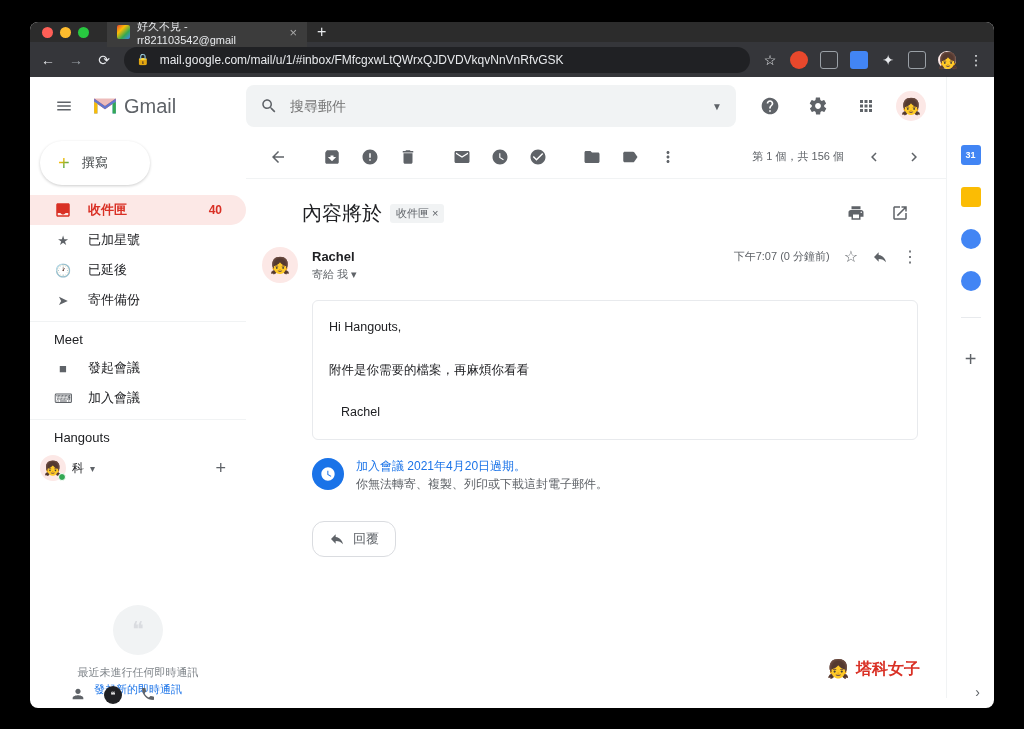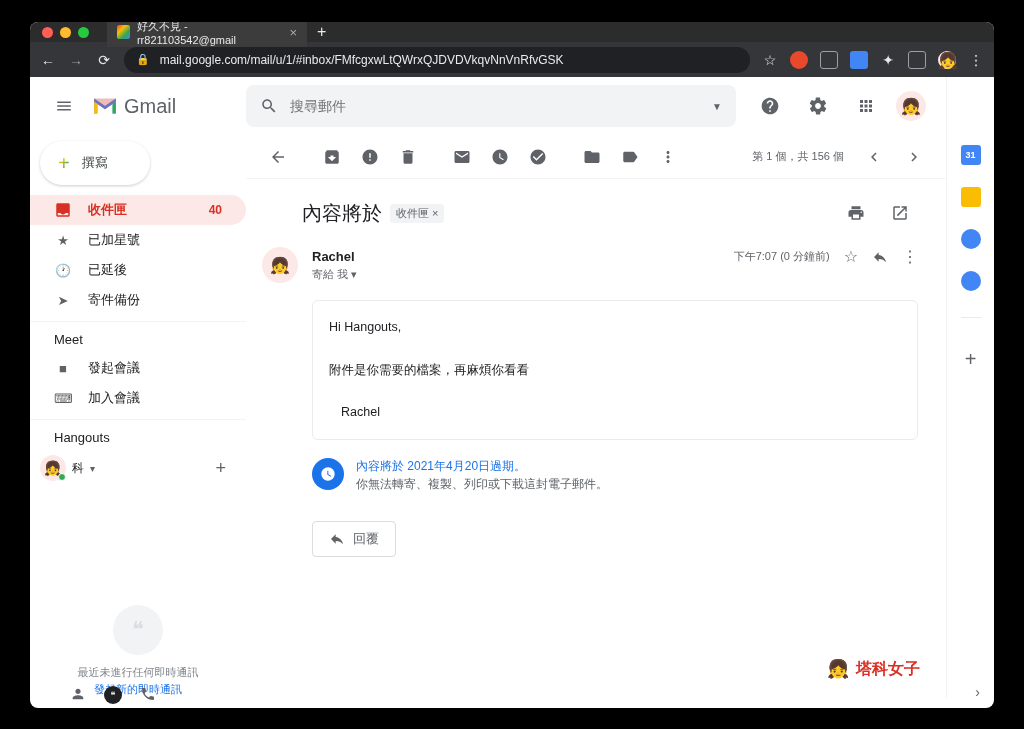--- a/index.html
+++ b/index.html
@@ -76,21 +76,21 @@
 .msg-hr{margin-left:auto;display:flex;align-items:center;gap:14px}
 .time{font-size:11px;color:#5f6368}
 .msg-hi{color:#5f6368;cursor:pointer}
 .to{font-size:11px;color:#5f6368;margin-top:1px}
 .body{margin-top:18px;border:1px solid #e8eaed;border-radius:6px;padding:16px;font-size:12.5px;color:#202124;line-height:1.7}
 .conf{margin-top:14px;display:flex;gap:12px;align-items:flex-start;padding:4px 0}
 .conf-i{width:32px;height:32px;border-radius:50%;background:#1a73e8;display:flex;align-items:center;justify-content:center;color:#fff;flex-shrink:0}
 .conf-i svg{width:16px;height:16px;fill:#fff}
 .conf-t1{font-size:12px;color:#1a73e8}
 .conf-t2{font-size:12px;color:#5f6368;margin-top:1px}
-.reply{margin-top:24px;border:1px solid #dadce0;border-radius:4px;padding:8px 16px;display:inline-flex;align-items:center;gap:8px;font-size:13px;color:#5f6368;cursor:pointer}
+.reply{margin-top:24px;border:1px solid #dadce0;border-radius:12px;padding:8px 16px;display:inline-flex;align-items:center;gap:8px;font-size:13px;color:#5f6368;cursor:pointer}
 .reply svg{width:16px;height:16px;fill:#5f6368}
 .rside{width:48px;display:flex;flex-direction:column;align-items:center;padding-top:68px;gap:22px;border-left:1px solid #f1f3f4}
 .rs-i{width:20px;height:20px;cursor:pointer}
 .rs-plus{color:#5f6368;font-size:20px;cursor:pointer;margin-top:4px}
 .rs-ar{position:absolute;bottom:8px;right:14px;color:#5f6368;cursor:pointer;font-size:14px}
 .brand{position:absolute;bottom:28px;right:74px;display:flex;align-items:center;gap:6px;font-size:16px;color:#d93025;font-weight:600}
 svg{display:block}
 </style>
 </head>
 <body>
@@ -356,21 +356,21 @@
               <div style="padding-left:12px">Rachel</div>
             </div>
 
             <div class="conf">
               <div class="conf-i">
                   <svg viewBox="0 0 24 24">
                     <path d="M12 2C6.5 2 2 6.5 2 12s4.5 10 10 10 10-4.5 10-10S17.5 2 12 2zm4.2 14.2L11 13V7h1.5v5.2l4.5 2.7-.8 1.3z"></path>
                   </svg>
                 </div>
               <div>
-                <div class="conf-t1">內容將於 2021年4月20日過期。</div>
+                <div class="conf-t1">加入會議 2021年4月20日過期。</div>
                 <div class="conf-t2">你無法轉寄、複製、列印或下載這封電子郵件。</div>
               </div>
             </div>
 
             <div class="reply">
               <svg viewBox="0 0 24 24">
                   <path d="M10 9V5l-7 7 7 7v-4.1c5 0 8.5 1.6 11 5.1-1-5-4-10-11-11z"></path>
                 </svg>
               <span>回覆</span>
             </div>

